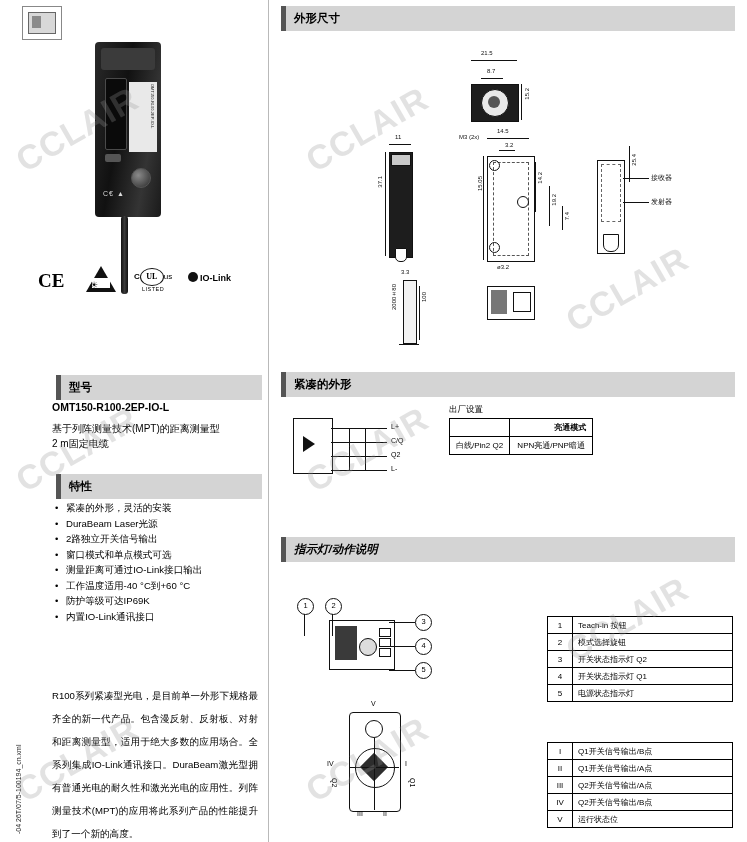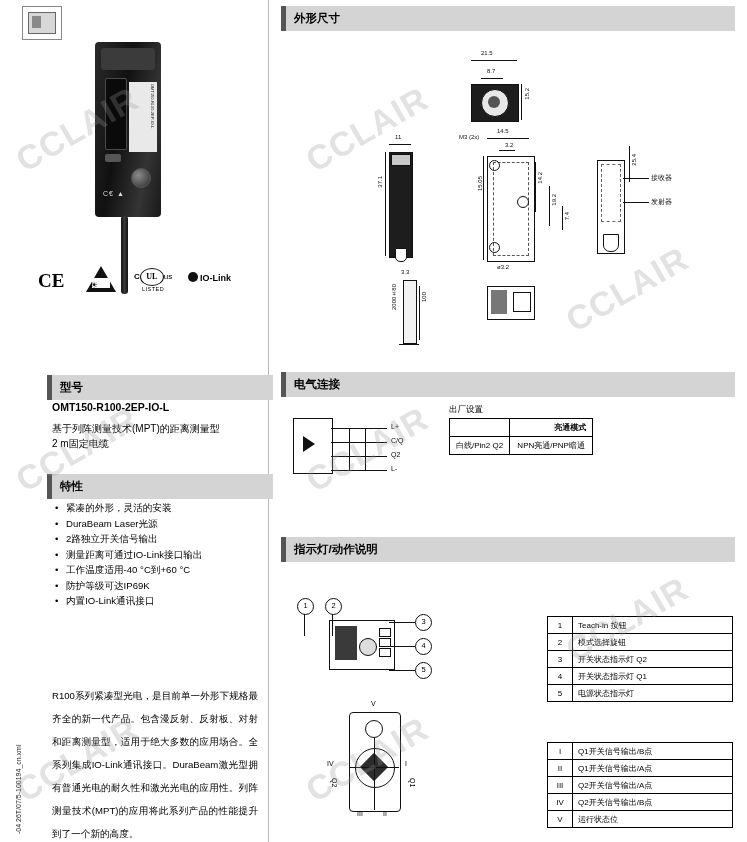--- a/index.html
+++ b/index.html
@@ -198,22 +198,22 @@
   .sec-head {
     background: #d4d4d4;
     border-left: 5px solid #555;
     font-size: 11.5px;
     font-weight: bold;
     padding: 5px 8px;
     color: #000;
   }
   .l-head {
     position: absolute;
-    left: 47px;
-    width: 226px;
+    left: 56px;
+    width: 206px;
     box-sizing: border-box;
   }
   .l-body {
     position: absolute;
     left: 52px;
     width: 206px;
     font-size: 10px;
     line-height: 15px;
   }
   .model-no {
@@ -365,20 +365,21 @@
       <div style="white-space:pre-line;">基于列阵测量技术(MPT)的距离测量型
 2 m固定电缆</div>
     </div>
 
     <div class="sec-head l-head" style="top:474px;">特性</div>
     <div class="l-body" style="top:500px;">
       <ul class="feat">
         <li>紧凑的外形，灵活的安装</li>
         <li>DuraBeam Laser光源</li>
         <li>2路独立开关信号输出</li>
+        <li>窗口模式和单点模式可选</li>
         <li>测量距离可通过IO-Link接口输出</li>
         <li>工作温度适用-40 °C到+60 °C</li>
         <li>防护等级可达IP69K</li>
         <li>内置IO-Link通讯接口</li>
       </ul>
     </div>
 
     <div class="l-body" style="top:684px;">
       <div class="desc-text">R100系列紧凑型光电，是目前单一外形下规格最齐全的新一代产品。包含漫反射、反射板、对射和距离测量型，适用于绝大多数的应用场合。全系列集成IO-Link通讯接口。DuraBeam激光型拥有普通光电的耐久性和激光光电的应用性。列阵测量技术(MPT)的应用将此系列产品的性能提升到了一个新的高度。</div>
     </div>
@@ -448,21 +449,21 @@
       <div class="outline" style="left:320px; top:128px; width:18px; height:56px; border-style:dashed; border-color:#666;"></div>
       <div style="position:absolute; left:322px; top:198px; width:14px; height:16px; border:1px solid #111; border-radius:0 0 7px 7px;"></div>
       <div class="thin-line" style="left:342px; top:142px; width:26px;"></div>
       <div class="thin-line" style="left:342px; top:166px; width:26px;"></div>
       <div class="dim-lbl" style="left:370px; top:137px; font-size:7px;">接收器</div>
       <div class="dim-lbl" style="left:370px; top:161px; font-size:7px;">发射器</div>
       <div class="dim-lbl vert" style="left:350px; top:118px;">25.4</div>
       <div class="thin-vline" style="left:348px; top:110px; height:36px;"></div>
     </div>
 
-    <div class="sec-head r-head" style="top:372px;">电气连接</div>
+    <div class="sec-head r-head" style="top:372px;">紧凑的外形</div>
 
     <div class="caption-sm" style="left:180px; top:404px;">出厂设置</div>
 
     <div style="position:absolute; left:24px; top:412px; width:130px; height:70px;">
       <div class="outline" style="left:0; top:6px; width:38px; height:54px;"></div>
       <div style="position:absolute; left:10px; top:24px; width:0;height:0;border-top:8px solid transparent;border-bottom:8px solid transparent;border-left:12px solid #111;"></div>
       <div class="thin-line" style="left:38px; top:16px; width:56px;"></div>
       <div class="thin-line" style="left:38px; top:30px; width:56px;"></div>
       <div class="thin-line" style="left:38px; top:44px; width:56px;"></div>
       <div class="thin-line" style="left:38px; top:58px; width:56px;"></div>
@@ -480,21 +481,21 @@
         <th></th>
         <th>亮通模式</th>
       </tr>
       <tr>
         <td>白线/Pin2 Q2</td>
         <td>NPN亮通/PNP暗通</td>
       </tr>
     </tbody>
       </table>
 
-    <div class="sec-head r-head" style="top:537px;">指示灯/动作说明</div>
+    <div class="sec-head r-head" style="top:537px;font-style:italic;">指示灯/动作说明</div>
 
     <div style="position:absolute; left:24px; top:596px; width:240px; height:90px;">
       <div class="outline" style="left:36px; top:24px; width:64px; height:48px; background:#fff;"></div>
       <div style="position:absolute; left:42px; top:30px; width:22px; height:34px; background:#3a3a3a;"></div>
       <div style="position:absolute; left:66px; top:42px; width:16px; height:16px; border-radius:50%; border:1px solid #111; background:#ddd;"></div>
       <div style="position:absolute; left:86px; top:32px; width:10px; height:7px; border:1px solid #111;"></div>
       <div style="position:absolute; left:86px; top:42px; width:10px; height:7px; border:1px solid #111;"></div>
       <div style="position:absolute; left:86px; top:52px; width:10px; height:7px; border:1px solid #111;"></div>
 
       <div class="callout" style="left:4px; top:2px;">1</div>

